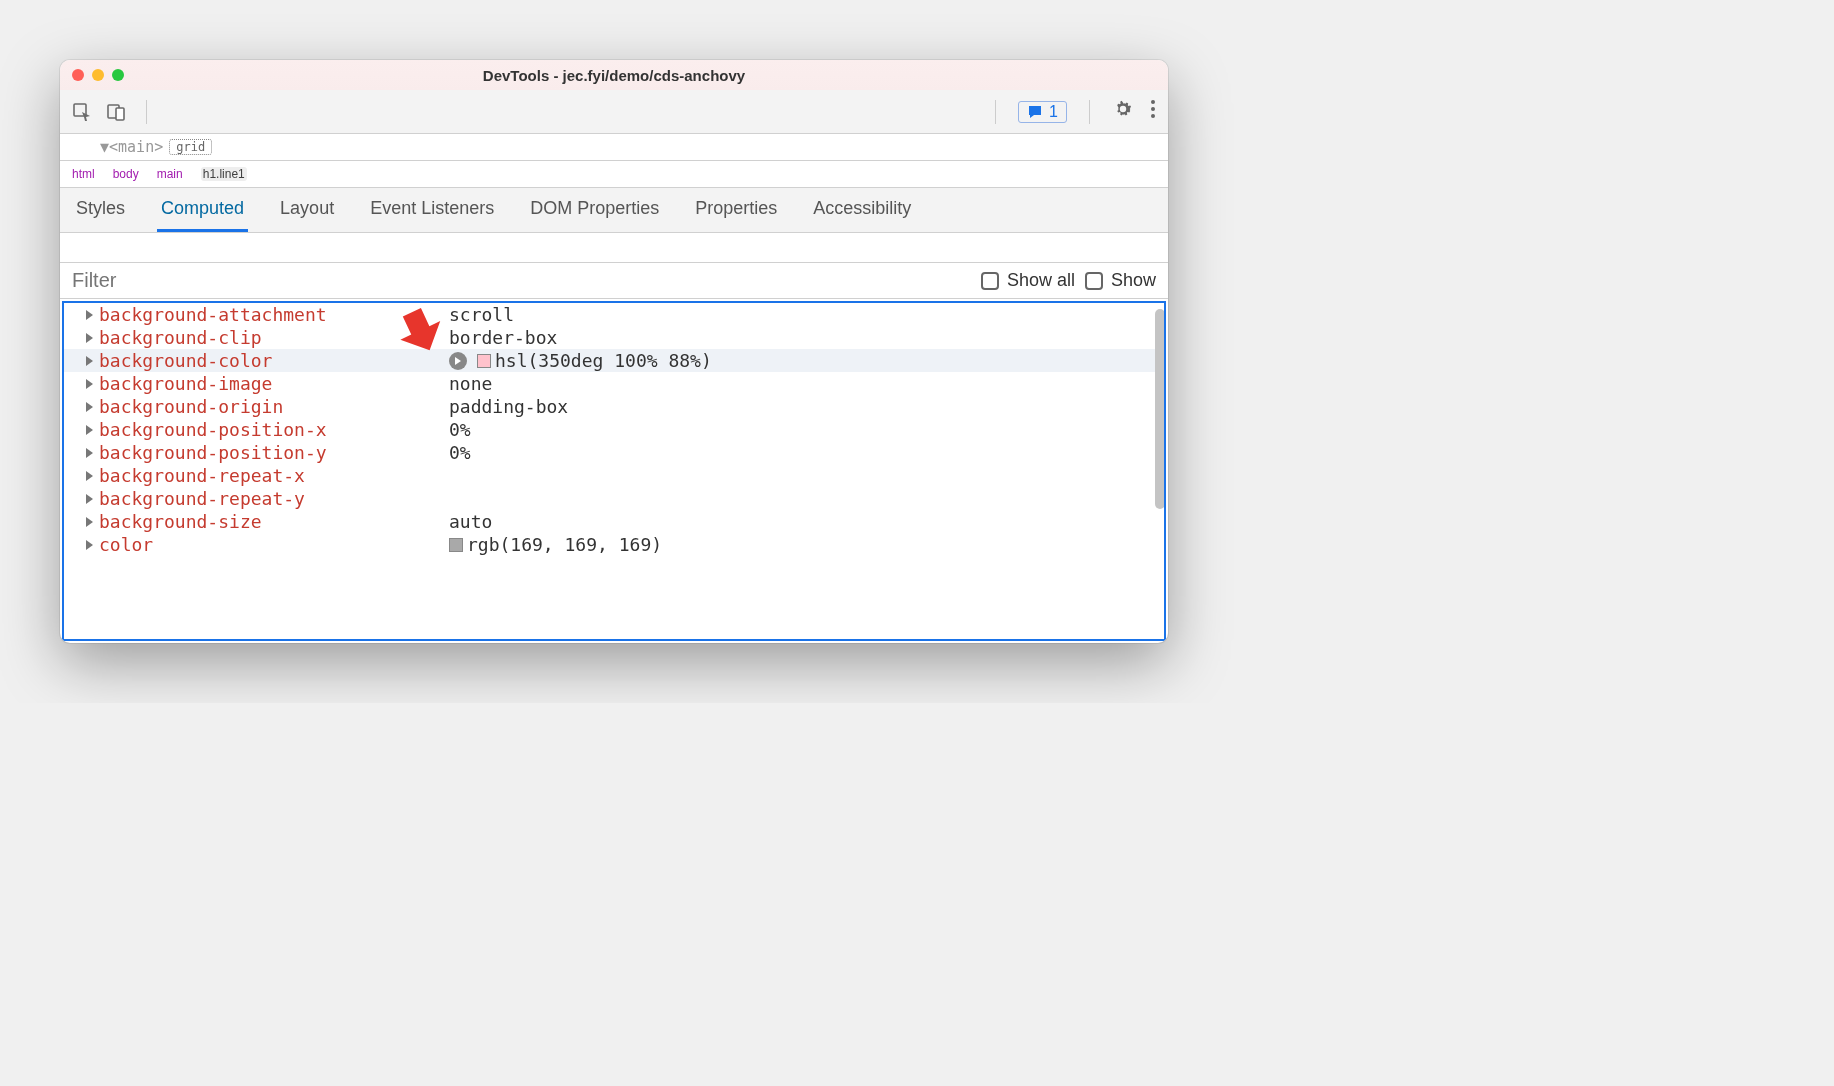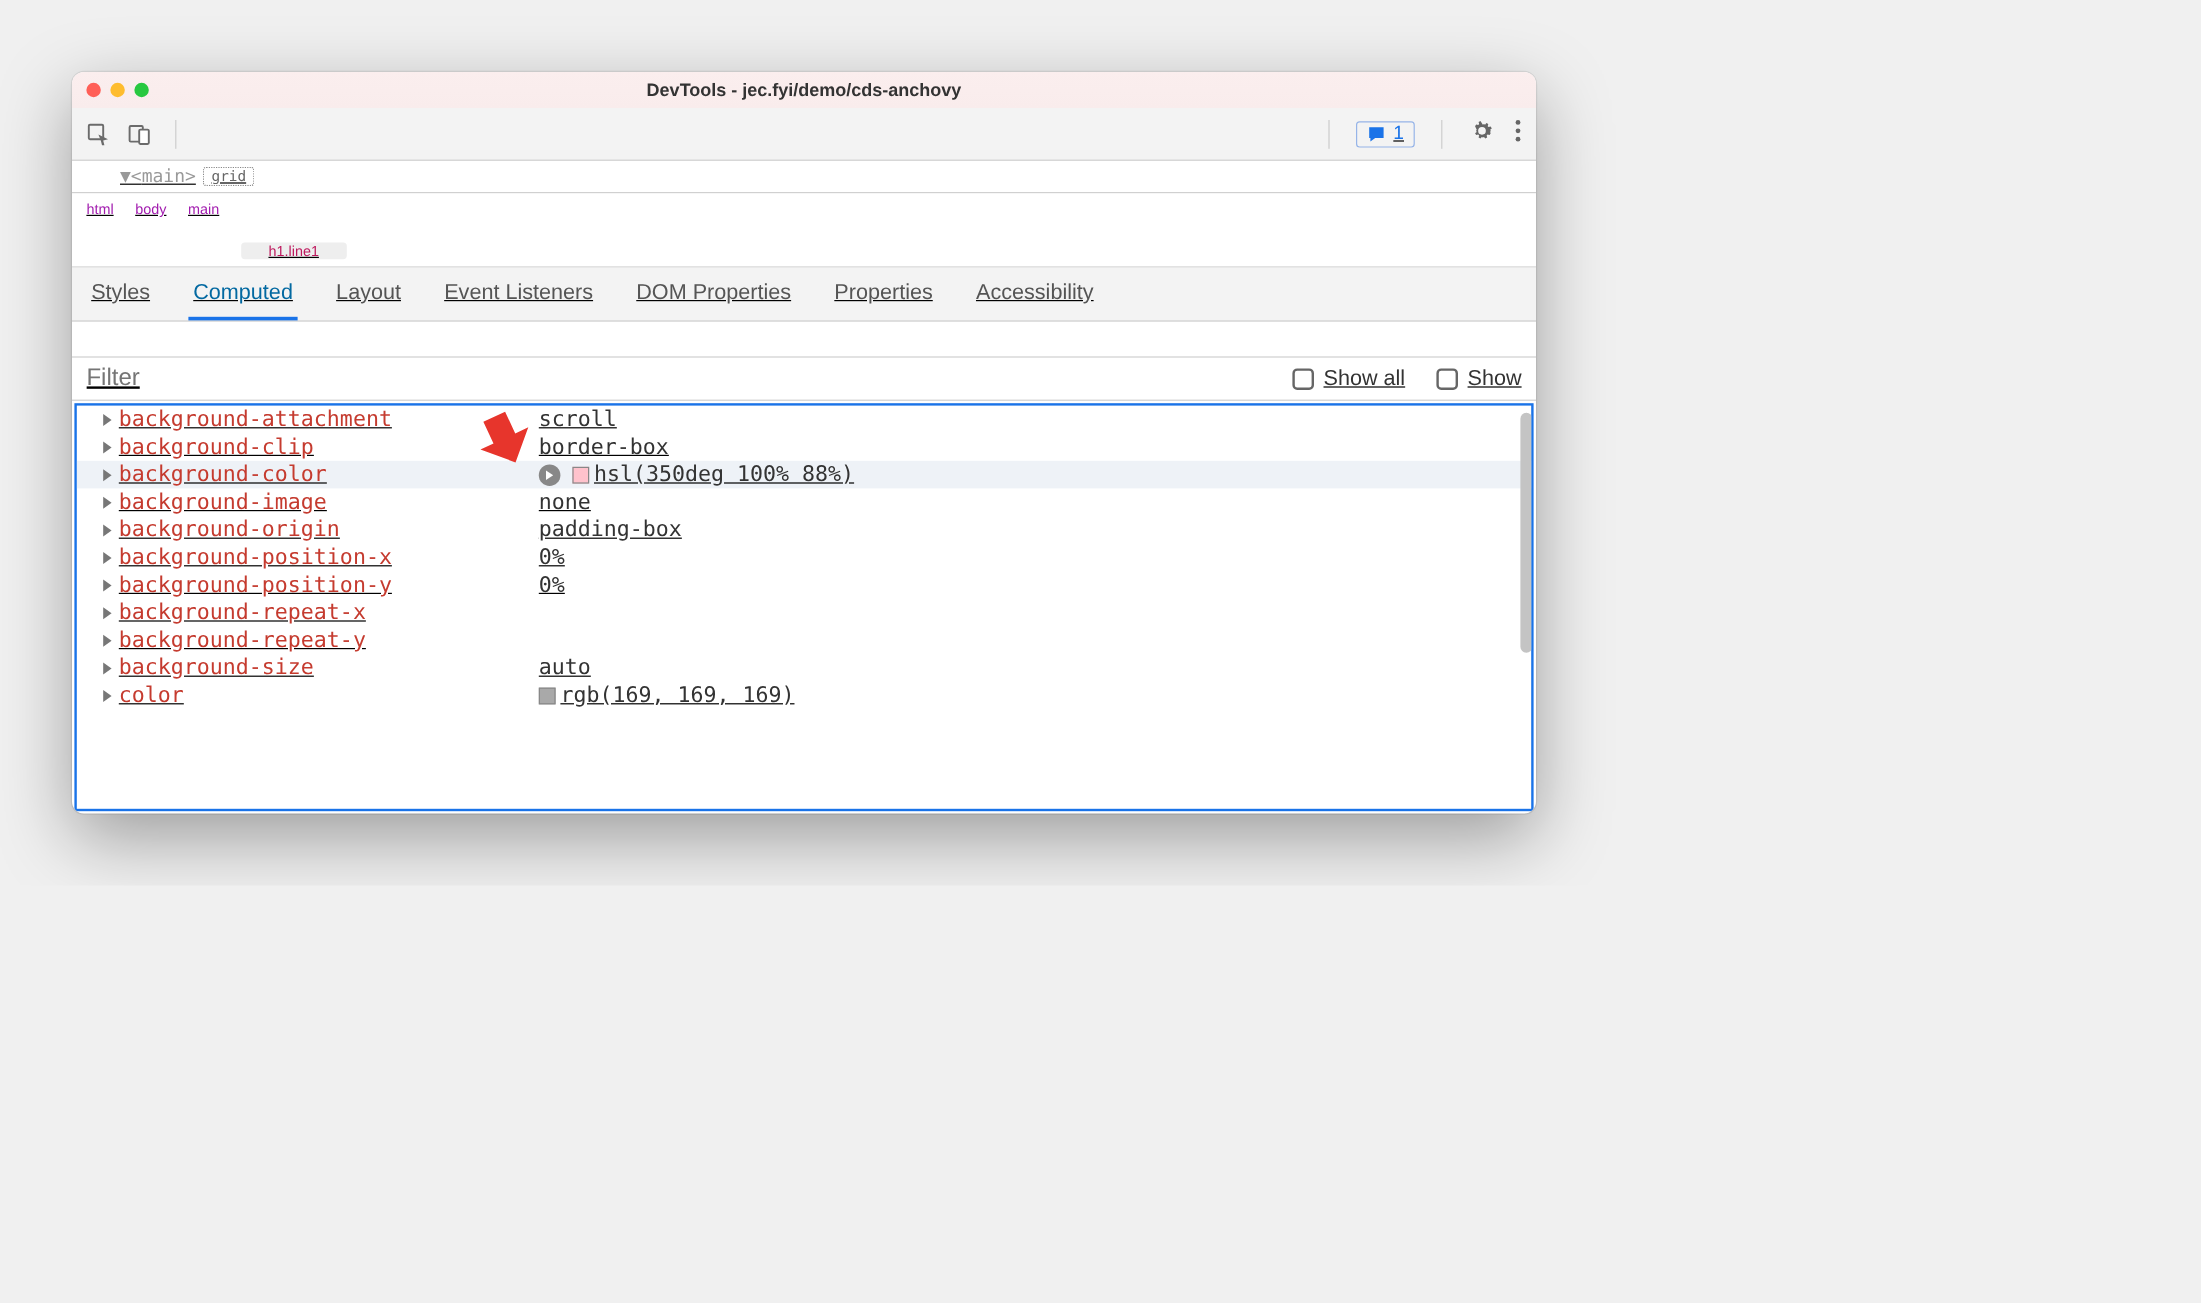--- a/index.html
+++ b/index.html
@@ -2,27 +2,26 @@
 <html><head>
 <meta charset="utf-8">
 <style>
 * { box-sizing: border-box; margin: 0; padding: 0; }
 body {
   font-family: -apple-system, "Helvetica Neue", Arial, sans-serif;
   background: #f0f0f0;
   padding: 60px;
 }
 .window {
-  width: 1220px;
+  width: 1108px;
   background: #fff;
   border-radius: 10px;
   box-shadow: 0 20px 60px rgba(0,0,0,0.35), 0 0 0 1px rgba(0,0,0,0.08);
   overflow: hidden;
   position: relative;
-  text-decoration: underline;
 }
 .titlebar {
   height: 30px;
   background: linear-gradient(#fbeeee,#f9ecec);
   display: flex;
   align-items: center;
   padding: 0 12px;
   position: relative;
 }
 .traffic { display: flex; gap: 8px; }
@@ -75,42 +74,42 @@
   display:inline-block; border:1px dotted #888; border-radius:3px;
   padding:0 6px; font-size:12px; color:#666; background:#fff;
 }
 .breadcrumb {
   border-bottom:1px solid #d0d0d0;
   padding:6px 12px;
   display:flex; gap:18px;
   font-size:12px;
 }
 .bc-item { color:#a21caf; cursor:pointer; }
-.bc-item.selected { color:#be185d; background:#eee; padding:0 23px; border-radius:3px;margin-top:35px; }
+.bc-item.selected { color:#404040; background:#eee; padding:0 2px; border-radius:3px; }
 .subtabs {
   background:#f3f3f3;
   border-bottom:1px solid #d0d0d0;
   display:flex; gap:28px;
   padding:0 12px;
   font-size:18px; color:#555;
 }
 .subtab { padding:10px 4px; cursor:pointer; }
 .subtab.active { color:#0369a1; border-bottom:3px solid #1a73e8; font-weight:500; }
 .spacer { height:30px; border-bottom:1px solid #d0d0d0; }
 .filterbar {
   display:flex; align-items:center;
   padding:6px 12px;
   border-bottom:1px solid #d0d0d0;
   font-size:18px; color:#888;
 }
 .filterbar input {
   border:none; outline:none; font-size:20px; color:#555; background:transparent;
   flex:0 0 200px;
 }
-.filter-right { margin-left:auto; display:flex; gap:26px; align-items:center; }
+.filter-right { margin-left:auto; display:flex; gap:10px; align-items:center; }
 .chk { display:flex; align-items:center; gap:8px; color:#333; font-size:18px; cursor:pointer; }
 .chkbox { width:18px; height:18px; border:2px solid #666; border-radius:4px; }
 .proplist {
   border:2px solid #1a73e8;
   margin:2px;
   min-height:340px;
   font-family: Menlo, Consolas, monospace;
   font-size:18px;
   position:relative;
   overflow:hidden;

